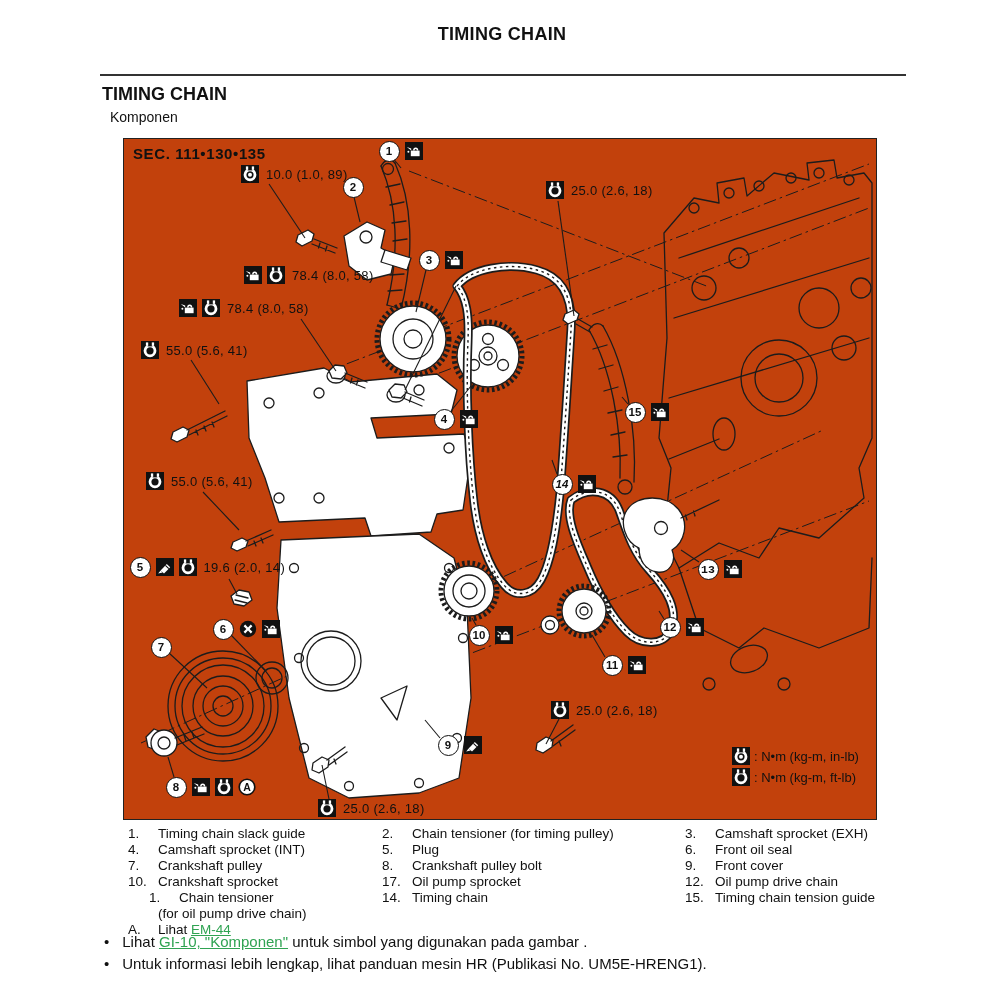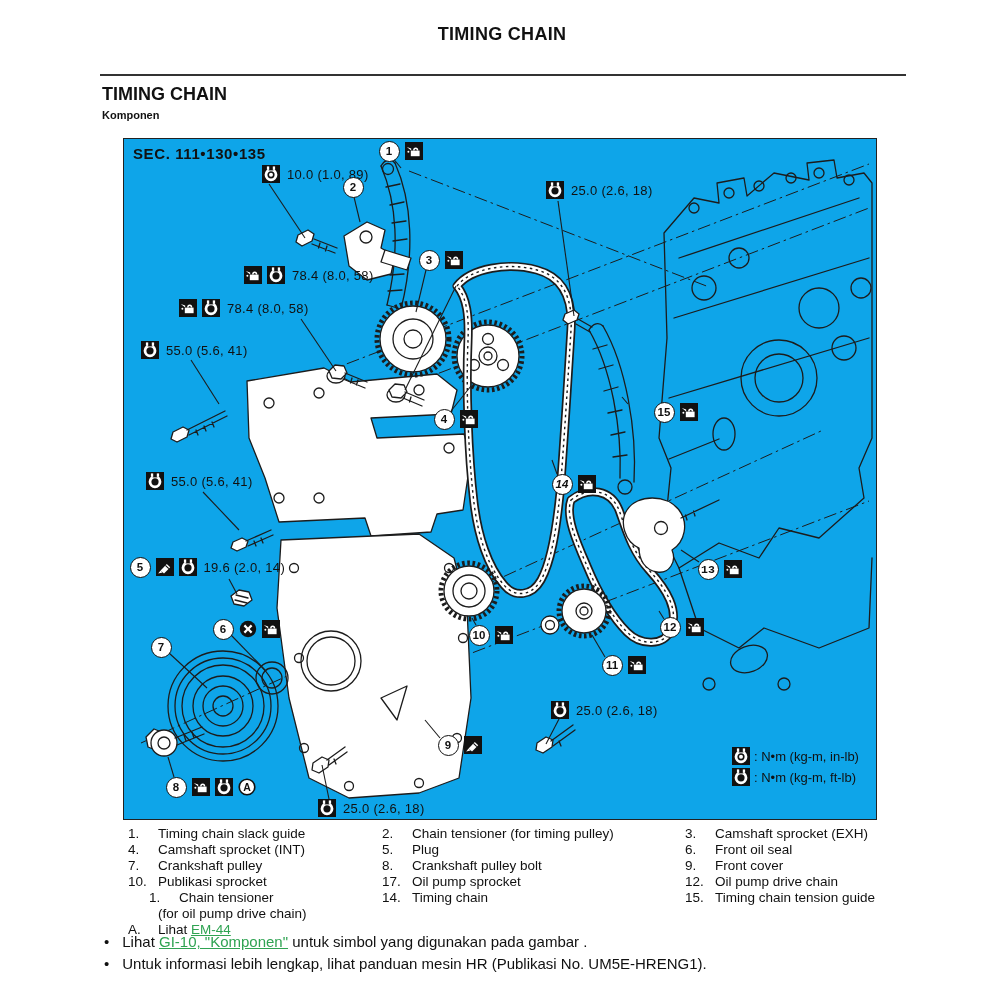--- a/index.html
+++ b/index.html
@@ -1,21 +1,21 @@
 <!DOCTYPE html>
 <html><head>
 <meta charset="utf-8">
 <style>
   html,body{margin:0;padding:0;background:#fff;}
   body{width:1004px;height:1004px;position:relative;font-family:"Liberation Sans",sans-serif;color:#111;overflow:hidden;}
   .page-title{position:absolute;top:24px;left:0;width:100%;text-align:center;font-size:18px;font-weight:bold;letter-spacing:.3px;}
   .top-rule{position:absolute;left:100px;top:74px;width:806px;height:2px;background:#333;}
   .h-main{position:absolute;left:102px;top:84px;font-size:18px;font-weight:bold;}
-  .h-sub{position:absolute;left:102px;top:109px;font-size:11px;font-weight:bold;}
-  #diagram{position:absolute;left:123px;top:138px;width:754px;height:682px;border:1.6px solid #222;box-sizing:border-box;background:#0ea5e9;}
+  .h-sub{position:absolute;left:110px;top:109px;font-size:14px;font-weight:normal;}
+  #diagram{position:absolute;left:123px;top:138px;width:754px;height:682px;border:1.6px solid #222;box-sizing:border-box;background:#c2410c;}
   .sec-label{position:absolute;left:9px;top:6px;font-size:15px;font-weight:bold;letter-spacing:.6px;z-index:5;}
   #art{position:absolute;left:0;top:0;z-index:1;}
   .callout,.t-label,.legend-row{position:absolute;display:flex;align-items:center;gap:5px;z-index:4;white-space:nowrap;}
   .co-num{width:21px;height:21px;border:1.7px solid #111;border-radius:50%;background:#fff;font-size:11.5px;font-weight:bold;display:flex;align-items:center;justify-content:center;box-sizing:border-box;flex:0 0 auto;}
   .t-text{font-size:13px;letter-spacing:.3px;margin-left:2px;}
   .legend-row{font-size:13px;gap:4px;}
   .icon{width:18px;height:18px;display:block;flex:0 0 auto;}
   .ln{fill:none;stroke:#1c1c1c;stroke-width:1.3;stroke-linejoin:round;stroke-linecap:round;}
   .fw{fill:#fff;stroke:#1c1c1c;stroke-width:1.3;stroke-linejoin:round;}
   .dd{fill:none;stroke:#1c1c1c;stroke-width:1;stroke-dasharray:13 4 2.5 4;}
@@ -258,21 +258,21 @@
       <path d="M145,45 L181,99"></path>
         <path d="M434,62 L450,177"></path>
         <path d="M332,147 L281,251"></path>
       <path d="M177,180 L212,232"></path>
         <path d="M67,221 L95,265"></path>
         <path d="M79,353 L115,391"></path>
       <path d="M435,580 L422,605"></path>
         <path d="M205,660 L198,626"></path>
     </g>
   </svg>
-<div class="t-label" style="left: 112px; top: 26px; padding-left: 26px;">
+<div class="t-label" style="left: 91px; top: 26px; padding-left: 26px;">
       <svg class="icon" viewBox="0 0 18 18" xmlns="http://www.w3.org/2000/svg">
         <rect width="18" height="18" fill="#111"></rect>
         <circle cx="9" cy="9.8" r="5" fill="none" stroke="#fff" stroke-width="2.8"></circle>
         <rect x="6.6" y="0" width="4.8" height="5.4" fill="#111"></rect>
         <rect x="4.9" y="1.4" width="2.3" height="3.4" fill="#fff"></rect>
         <rect x="10.8" y="1.4" width="2.3" height="3.4" fill="#fff"></rect>
         <circle cx="9" cy="9.8" r="2" fill="#fff"></circle>
       </svg>
       <span class="t-text">10.0 (1.0, 89)</span>
     </div>
@@ -500,21 +500,21 @@
     <div class="callout" style="left: 427.5px; top: 334.5px; font-style: italic;">
       <div class="co-num">14</div>
       <svg class="icon" viewBox="0 0 18 18" xmlns="http://www.w3.org/2000/svg">
         <rect width="18" height="18" fill="#111"></rect>
         <polygon points="6.2,8.6 1.8,5 6.2,6.6" fill="#fff"></polygon>
         <rect x="5.8" y="8.6" width="8.8" height="5.6" fill="#fff"></rect>
         <path d="M8.8,8.6 C8.8,5.4 12.6,5.4 12.6,8.6" fill="none" stroke="#fff" stroke-width="1.4"></path>
         <circle cx="3.4" cy="9.8" r="1" fill="#fff"></circle>
       </svg>
     </div>
-    <div class="callout" style="left: 500.5px; top: 262.5px; margin-left: 29px;">
+    <div class="callout" style="left: 500.5px; top: 262.5px;">
       <div class="co-num">15</div>
       <svg class="icon" viewBox="0 0 18 18" xmlns="http://www.w3.org/2000/svg">
         <rect width="18" height="18" fill="#111"></rect>
         <polygon points="6.2,8.6 1.8,5 6.2,6.6" fill="#fff"></polygon>
         <rect x="5.8" y="8.6" width="8.8" height="5.6" fill="#fff"></rect>
         <path d="M8.8,8.6 C8.8,5.4 12.6,5.4 12.6,8.6" fill="none" stroke="#fff" stroke-width="1.4"></path>
         <circle cx="3.4" cy="9.8" r="1" fill="#fff"></circle>
       </svg>
     </div>
     <div class="legend-row" style="left: 608px; top: 608px;">
@@ -549,21 +549,21 @@
       <div class="prow">
         <span class="pnum">4.</span>
         <span>Camshaft sprocket (INT)</span>
       </div>
       <div class="prow">
         <span class="pnum">7.</span>
         <span>Crankshaft pulley</span>
       </div>
       <div class="prow">
         <span class="pnum">10.</span>
-        <span>Publikasi sprocket</span>
+        <span>Crankshaft sprocket</span>
       </div>
       <div class="prow">
         <span class="pnum ind">1.</span>
         <span>Chain tensioner</span>
       </div>
       <div class="prow">
         <span class="pnum"></span>
         <span>(for oil pump drive chain)</span>
       </div>
       <div class="prow">

